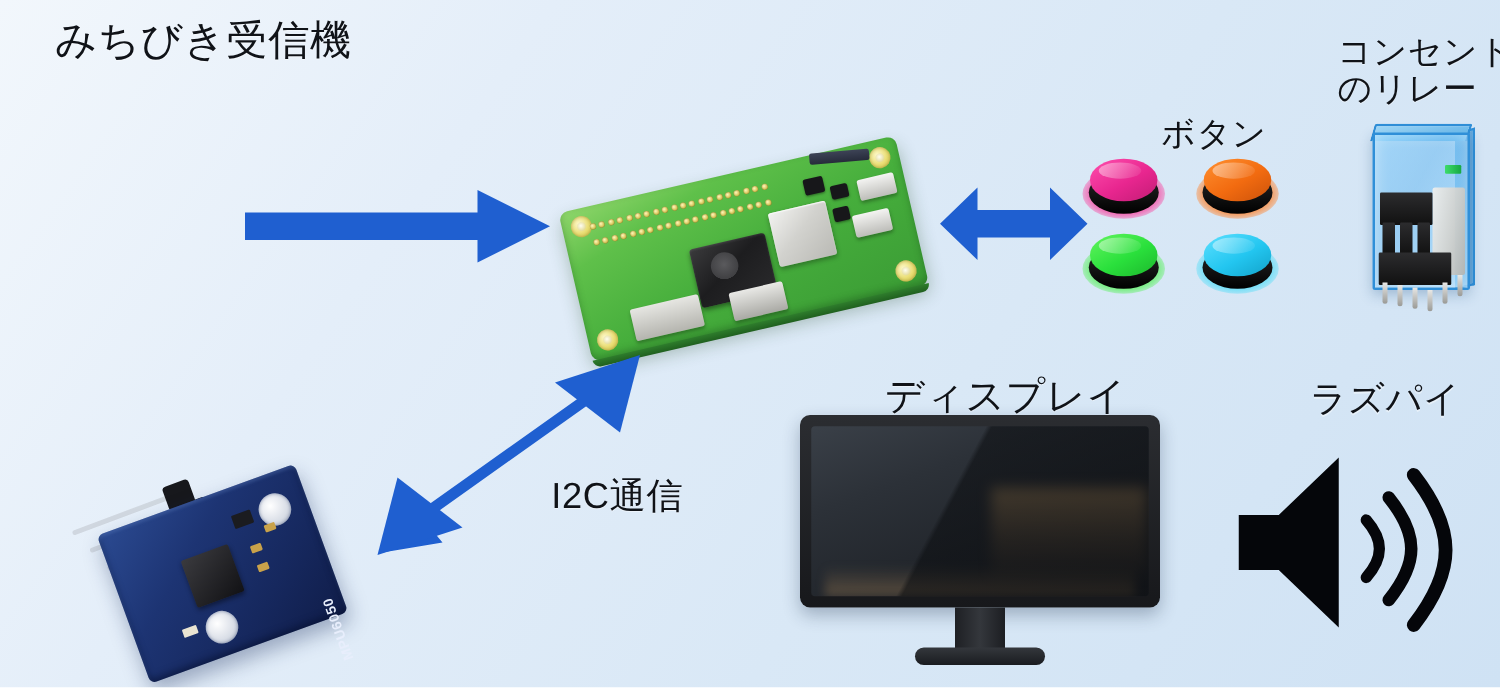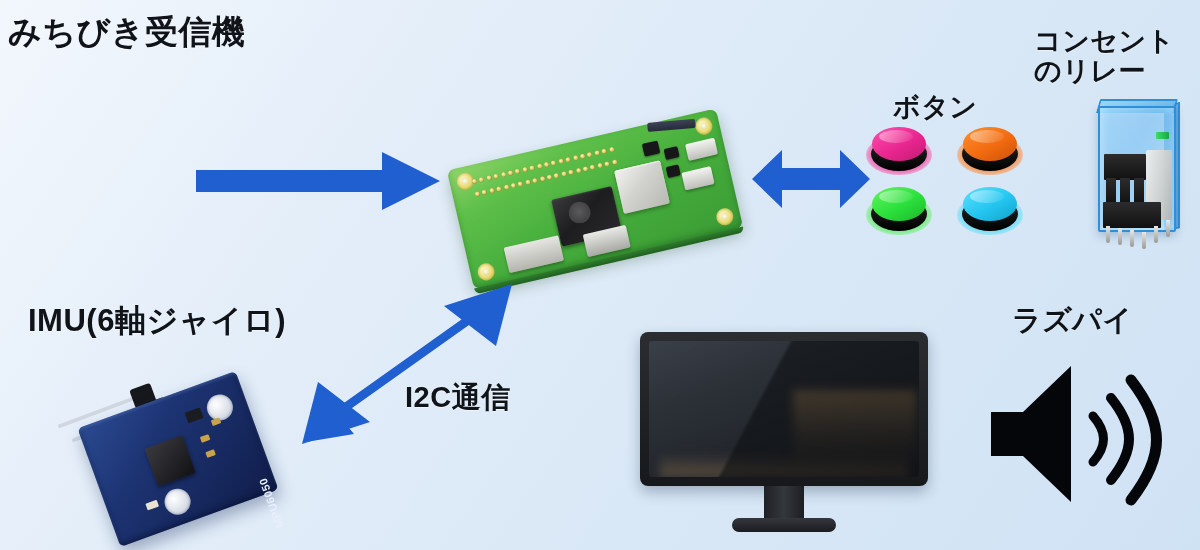--- a/index.html
+++ b/index.html
@@ -12,25 +12,26 @@
   }
   #stage {
     position: relative;
     width: 1200px; height: 550px;
     background: linear-gradient(125deg, #f2f7fc 0%, #e4eef9 28%, #d9e8f6 62%, #cfe2f4 100%);
     overflow: hidden;
   }
   .lbl {
     position: absolute;
     color: #101318;
-    font-weight: 700;
+    font-weight: 400;
     letter-spacing: 0.5px;
     white-space: pre;
     line-height: 1.12;
     text-shadow: 0 1px 0 rgba(255,255,255,0.45);
+    margin-left: 36px;
   }
 
   
   #qz-wrap { position:absolute; left:58px; top:62px; width:128px; height:208px; }
   .qz-body {
     position:absolute; inset:0;
     border-radius: 22px 22px 26px 26px;
     background:
       radial-gradient(ellipse 70% 45% at 32% 14%, rgba(255,255,255,.40), rgba(255,255,255,0) 62%),
       linear-gradient(104deg, #1b9bf0 0%, #0d8bec 38%, #0a7ddd 66%, #0a6fc9 100%);
@@ -260,22 +261,22 @@
 <div id="stage">
 
   <div class="lbl" style="left:8px; top:14px; font-size:33px;">みちびき受信機</div>
 
 
   <div class="lbl" style="left:893px; top:92px; font-size:27px;">ボタン</div>
 
   <div class="lbl" style="left:1034px; top:26px; font-size:27px;">コンセント
 のリレー</div>
 
-  <div class="lbl" style="left:28px; top:304px; font-size:31px;">IMU(6軸ジャイロ)</div>
-
+
+  <div class="lbl" style="left:672px; top:300px; font-size:31px;">ディスプレイ</div>
 
   <div class="lbl" style="left:1012px; top:304px; font-size:29px;">ラズパイ</div>
 
 
   <div class="lbl" style="left:405px; top:381px; font-size:29px;">I2C通信</div>
 
 
   <svg class="arrow-svg" style="left:196px; top:150px;" width="248" height="62" viewBox="0 0 248 62">
     <path d="M0 20 L186 20 L186 2 L244 31 L186 60 L186 42 L0 42 Z" fill="#1f5fd0"></path>
   </svg>

